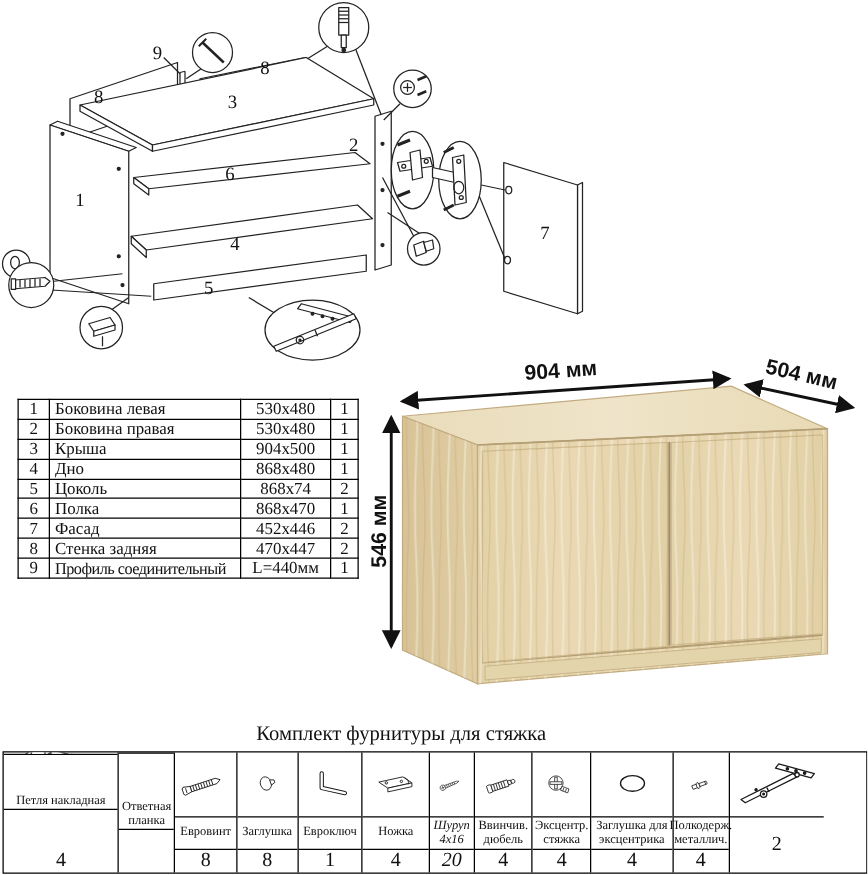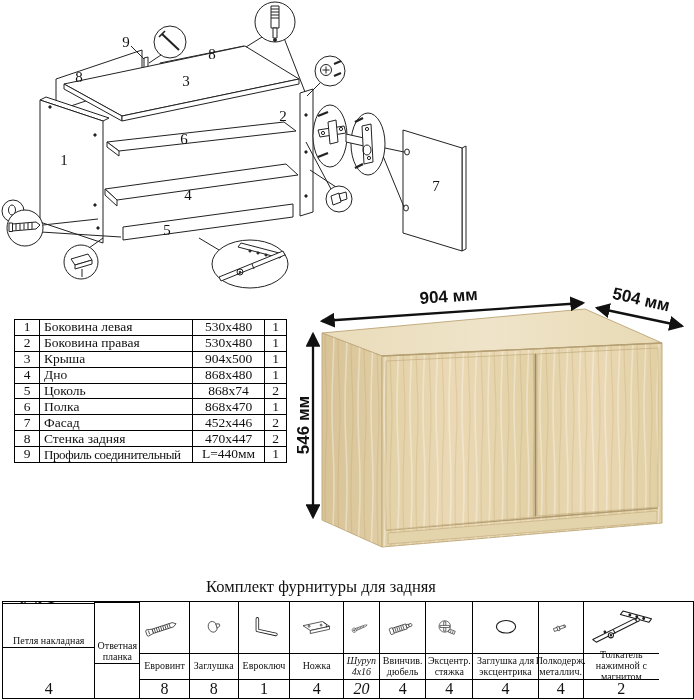--- a/index.html
+++ b/index.html
@@ -293,21 +293,21 @@
     <g stroke="#111" stroke-width="2.3">
       <line x1="31" y1="35" x2="292" y2="17" marker-start="url(#ah)" marker-end="url(#ah)"></line>
       <line x1="306" y1="22" x2="391" y2="40" marker-start="url(#ah)" marker-end="url(#ah)"></line>
       <line x1="22" y1="48" x2="22" y2="231" marker-start="url(#ah)" marker-end="url(#ah)"></line>
     </g>
     <text class="dim-label" x="158" y="16" text-anchor="middle" transform="rotate(-4 158 16)">904 мм</text>
     <text class="dim-label" x="349" y="19" text-anchor="middle" transform="rotate(13 349 19)">504 мм</text>
     <text class="dim-label" x="13" y="144" text-anchor="middle" transform="rotate(-90 13 139)">546 мм</text>
   </svg>
 
-  <div id="hw-title">Комплект фурнитуры для задняя</div>
+  <div id="hw-title">Комплект фурнитуры для стяжка</div>
   <div id="hw-table">
       <div class="hw-col" style="flex: 0 0 13.401%; gap: 32px;">
         <div class="hw-icon">
           <svg viewBox="0 0 84 46" preserveAspectRatio="xMidYMid meet">
             <g stroke="#1a1a1a" stroke-width="1.2" fill="#fff" stroke-linejoin="round">
               <polygon points="6,30 36,8 46,13 16,36"></polygon>
               <ellipse cx="24" cy="24" rx="5.5" ry="4.5"></ellipse>
               <circle cx="13" cy="30" r="2"></circle>
               <circle cx="37" cy="13" r="2"></circle>
               <polygon points="34,20 58,27 58,34 34,27"></polygon>
@@ -479,18 +479,17 @@
               <circle cx="68" cy="12.5" r="1.1" fill="#1a1a1a"></circle>
               <polygon points="9,37 57,13 61,16 13,40"></polygon>
               <line x1="33" y1="26" x2="35" y2="30"></line>
               <circle cx="61" cy="14" r="2"></circle>
               <circle cx="30" cy="32" r="3"></circle>
               <circle cx="30" cy="32" r="0.8" fill="#1a1a1a"></circle>
               <circle cx="23" cy="28" r="1" fill="#1a1a1a"></circle>
             </g>
           </svg>
         </div>
-        <div class="hw-name">Толкатель нажимной с магнитом</div>
         <div class="hw-qty">2</div>
       </div>
     </div>
 
 </div>
 
 </body></html>

